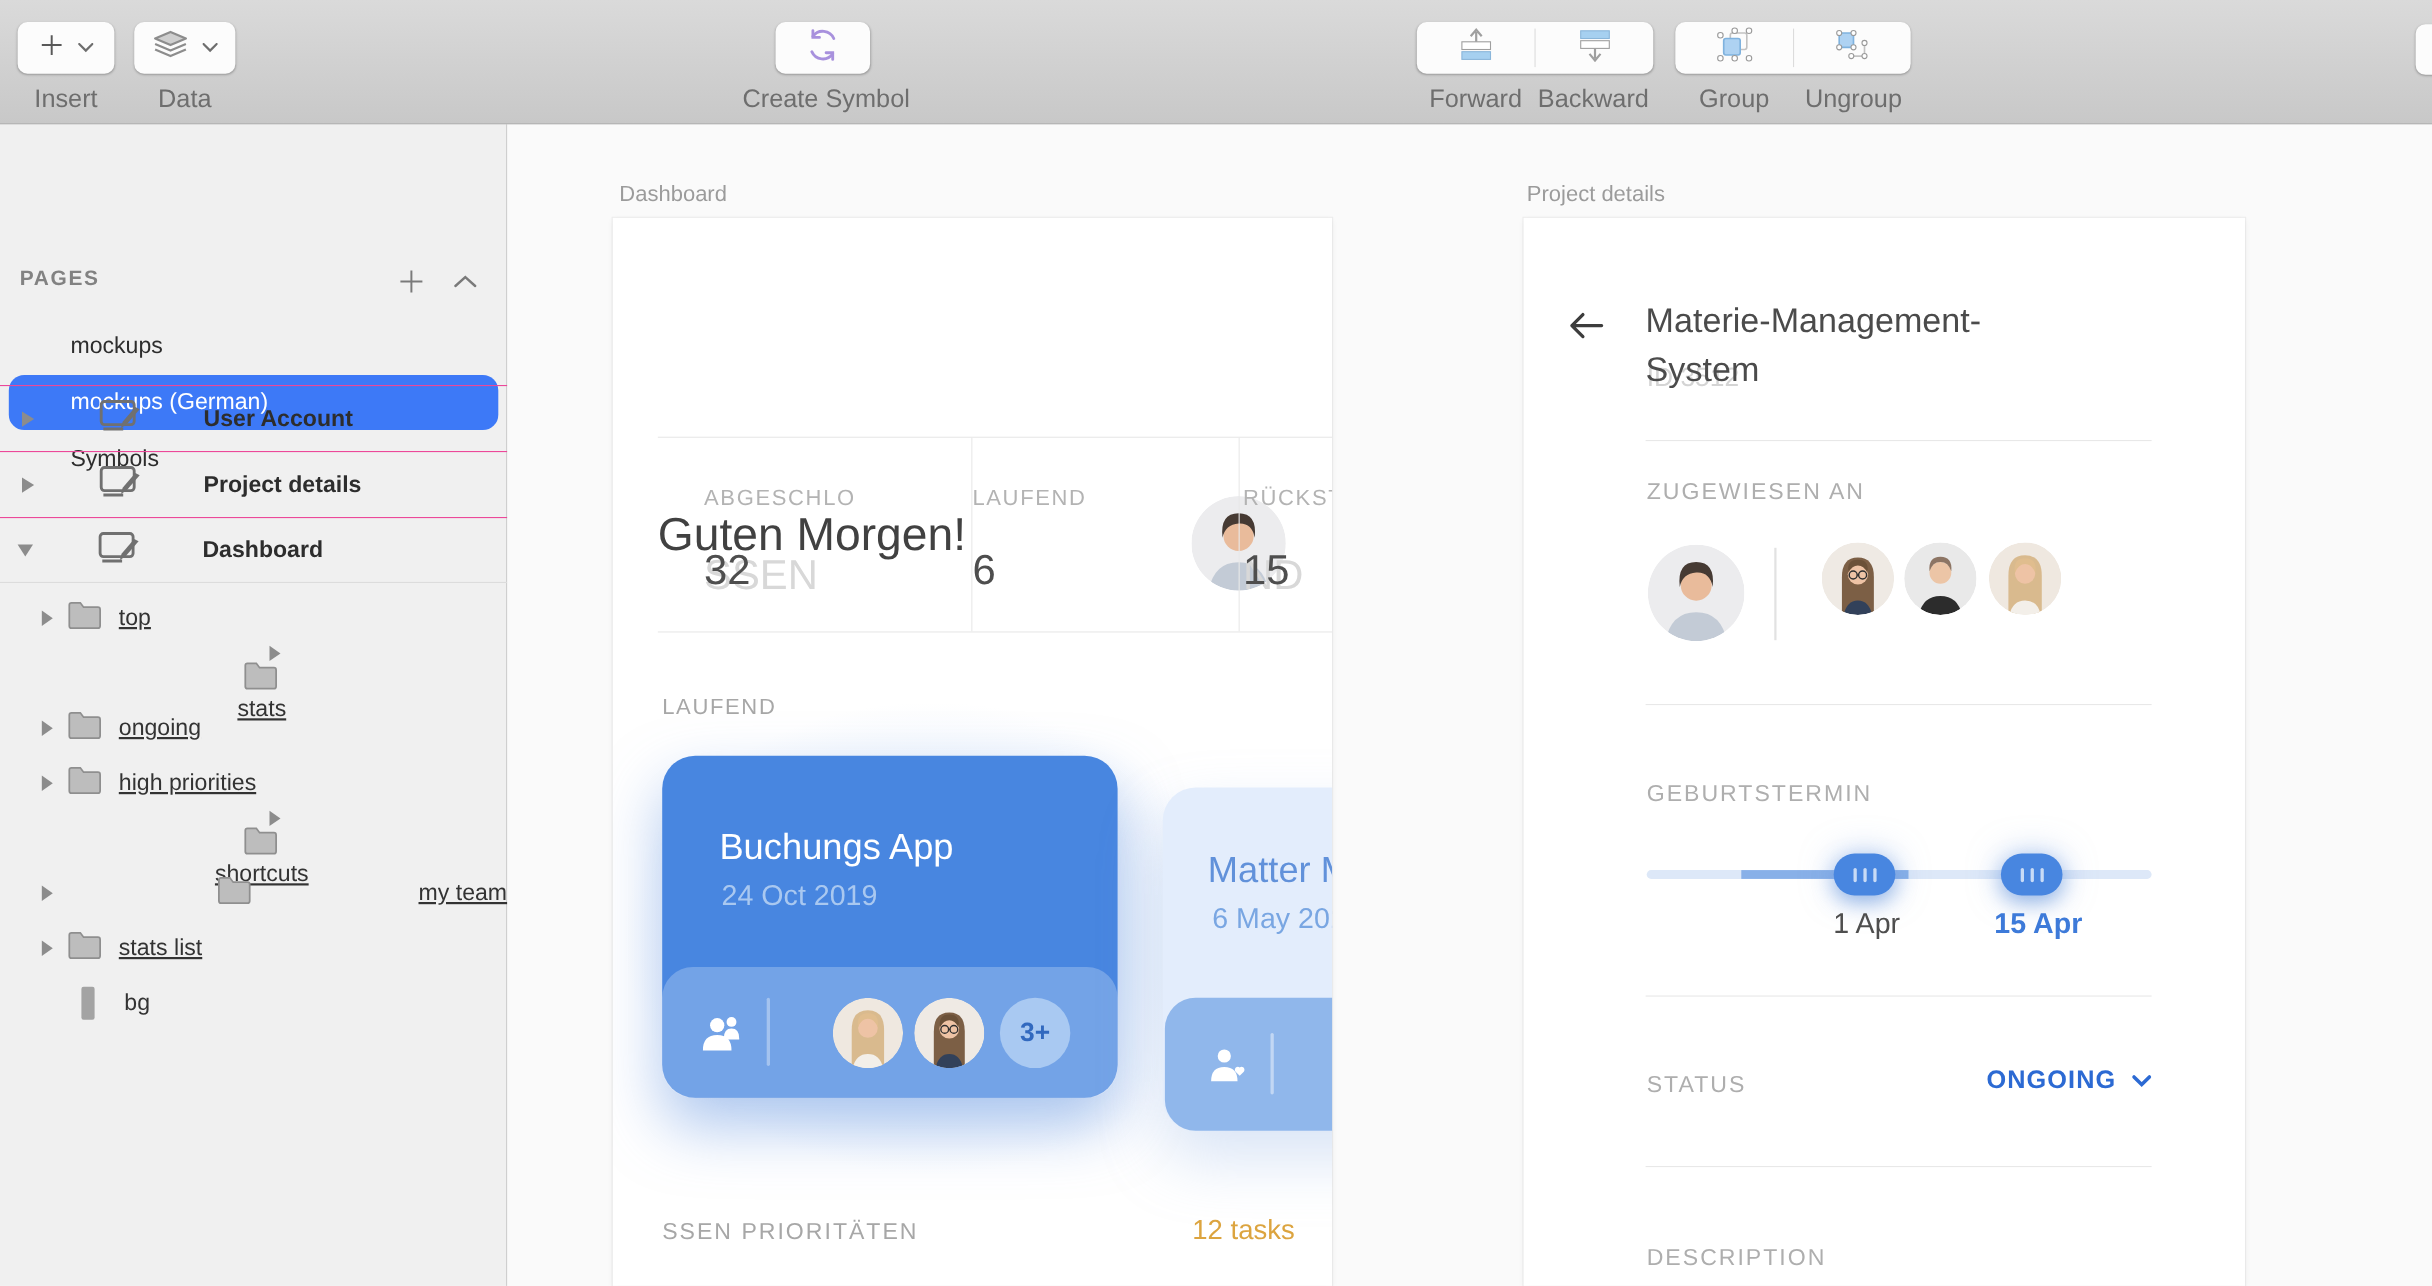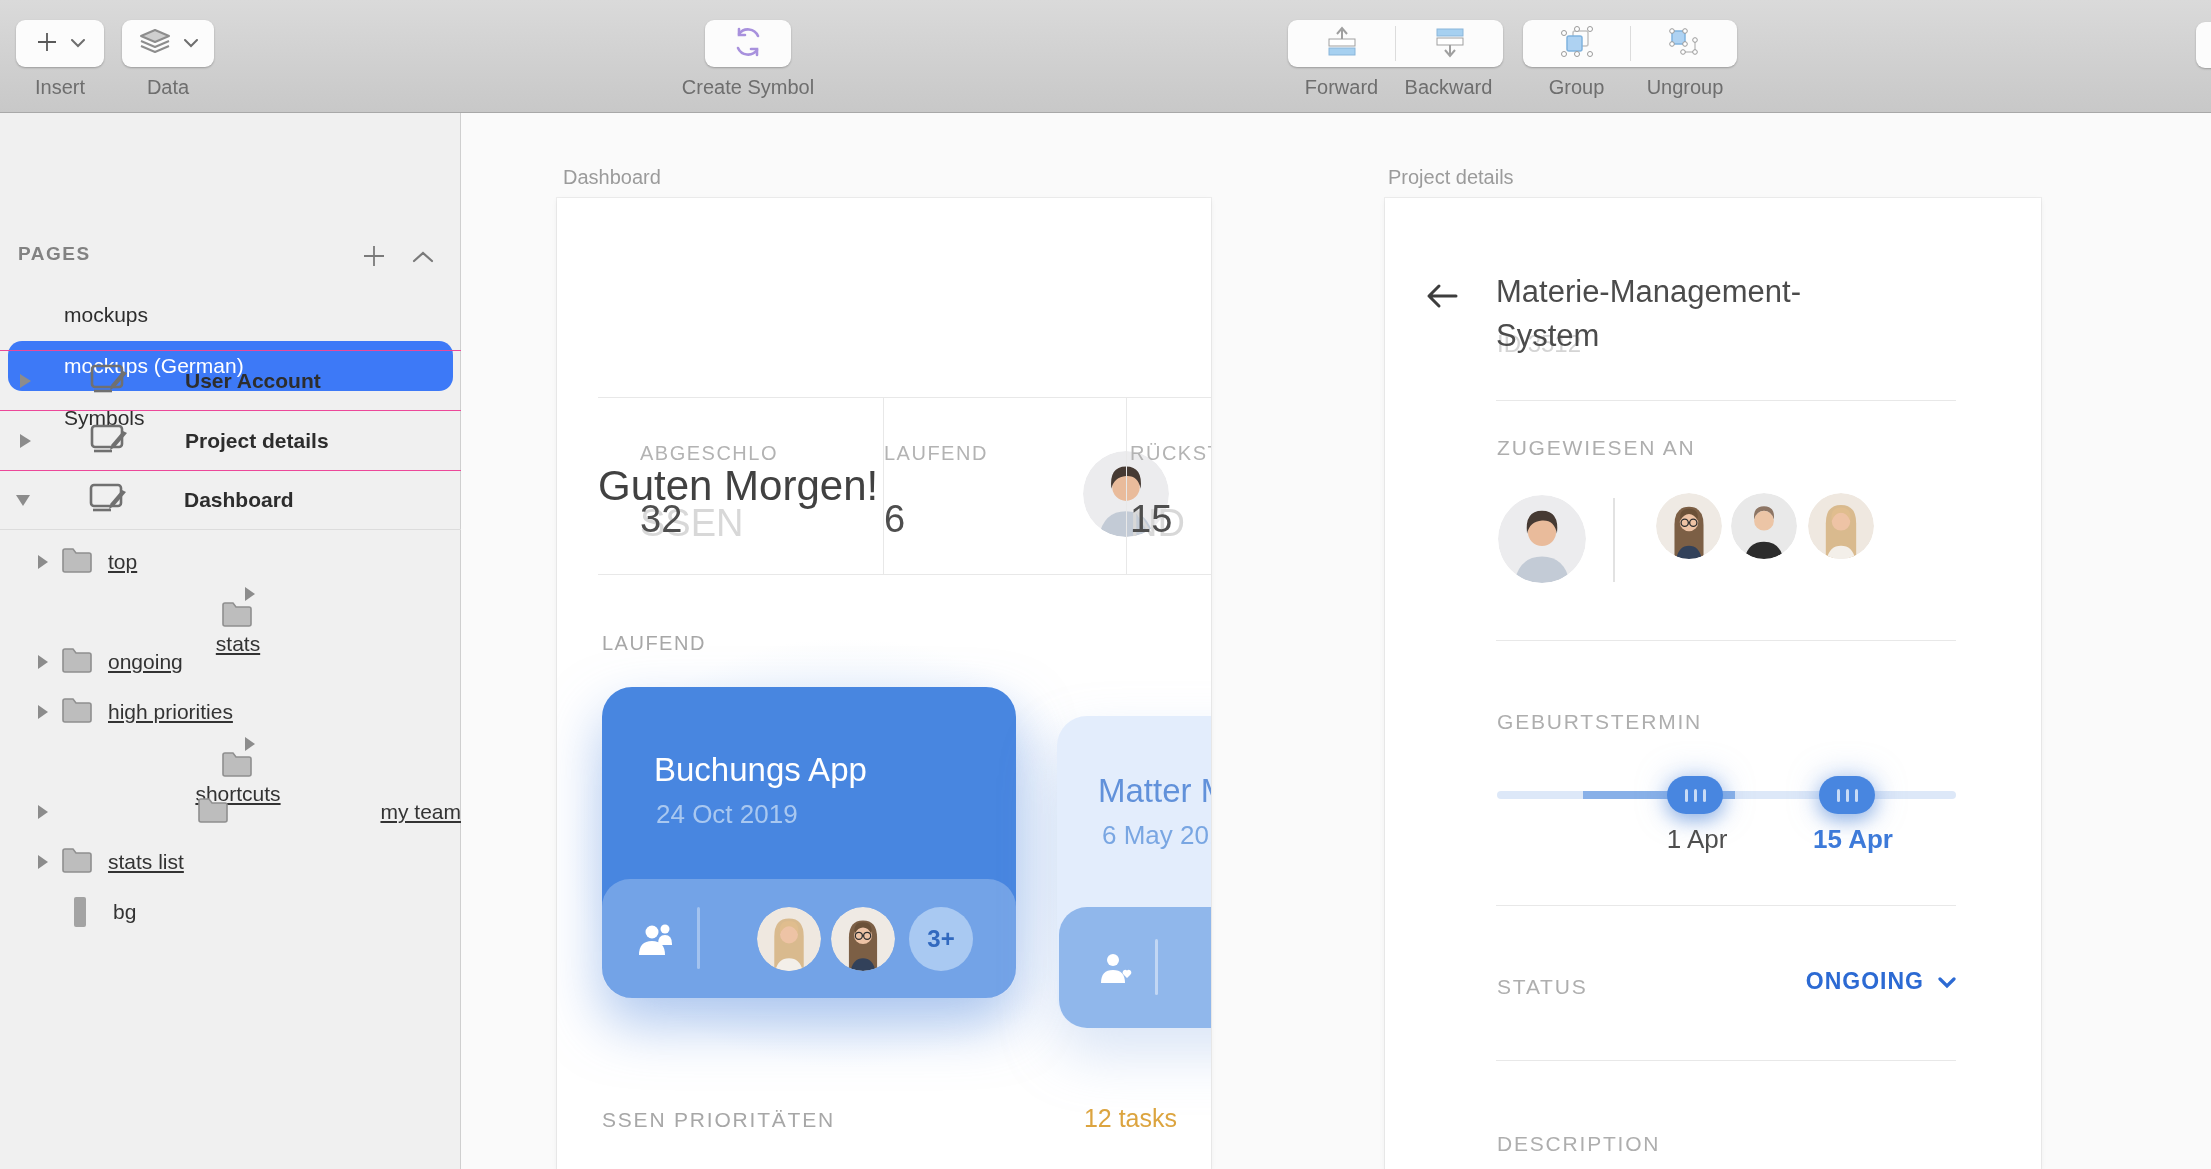--- a/index.html
+++ b/index.html
@@ -5,21 +5,21 @@
   * { margin:0; padding:0; box-sizing:border-box; }
   html,body { width:2211px; height:1169px; overflow:hidden; }
   body { font-family:"Liberation Sans", sans-serif; }
   #app { position:relative; width:2211px; height:1169px; background:#fafafa; overflow:hidden; }
 
   
   .toolbar { position:absolute; left:0; top:0; width:2211px; height:113px;
              background:linear-gradient(#dadada,#c8c8c8); border-bottom:1px solid #a8a8a8; z-index:50; }
   .tb-btn { position:absolute; top:20px; height:47px; background:#fcfcfc; border-radius:9px;
             box-shadow:0 1px 2px rgba(0,0,0,.25); display:flex; align-items:center; justify-content:center; }
-  .tb-label { position:absolute; top:76px; font-size:20px; color:#6e6e6e; text-align:center; white-space:nowrap; }
+  .tb-label { position:absolute; top:76px; font-size:23px; color:#6e6e6e; text-align:center; white-space:nowrap; }
   .seg-divider { position:absolute; top:6px; bottom:6px; width:1px; background:#dcdcdc; }
   .tb-chevron { margin-left:12px; display:flex; }
 
   
   .sidebar { position:absolute; left:0; top:113px; width:461px; height:1056px;
              background:#f0f0f0; border-right:1px solid #cfcfcf; z-index:40; }
   .pages-header { position:absolute; left:18px; top:130px; font-size:19px; font-weight:bold;
                   letter-spacing:1.5px; color:#828282; }
   .pages-plus { position:absolute; left:362px; top:131px; cursor:default; }
   .pages-collapse { position:absolute; left:412px; top:136px; }

